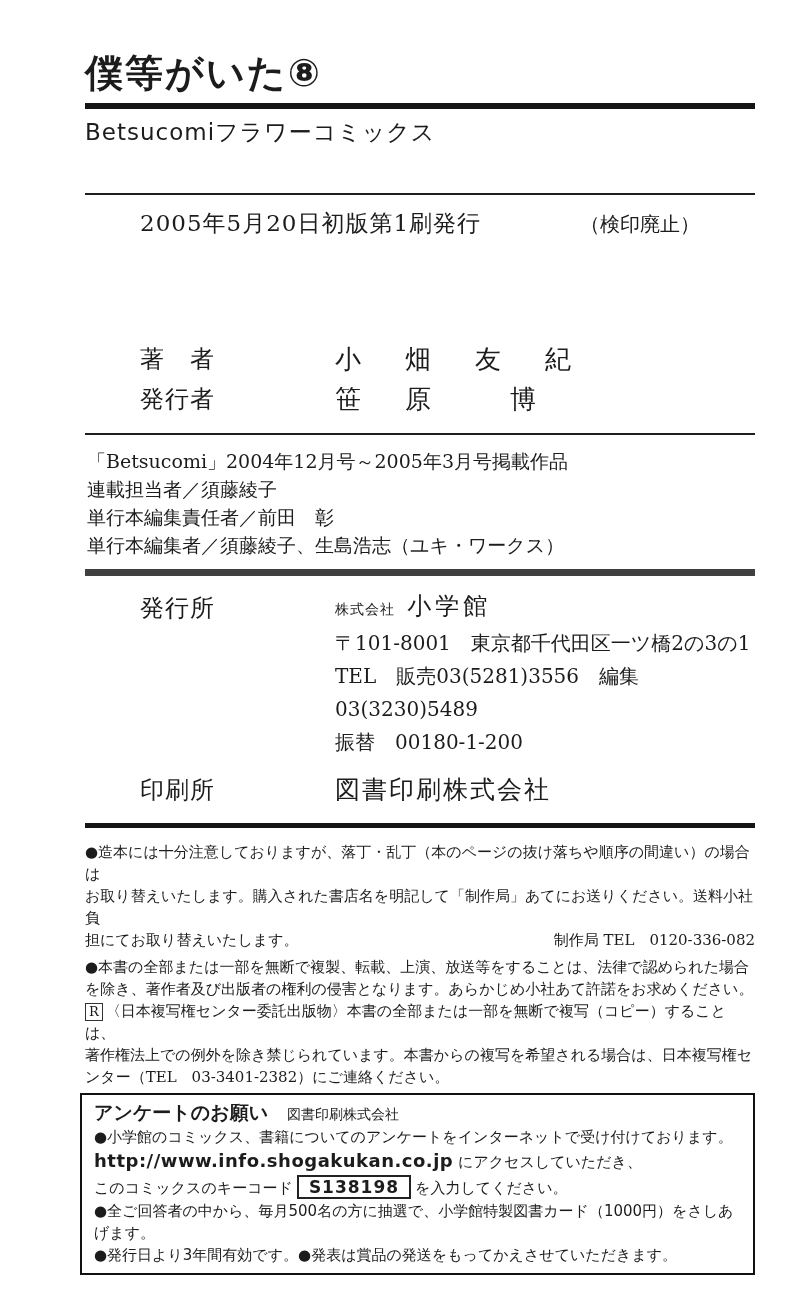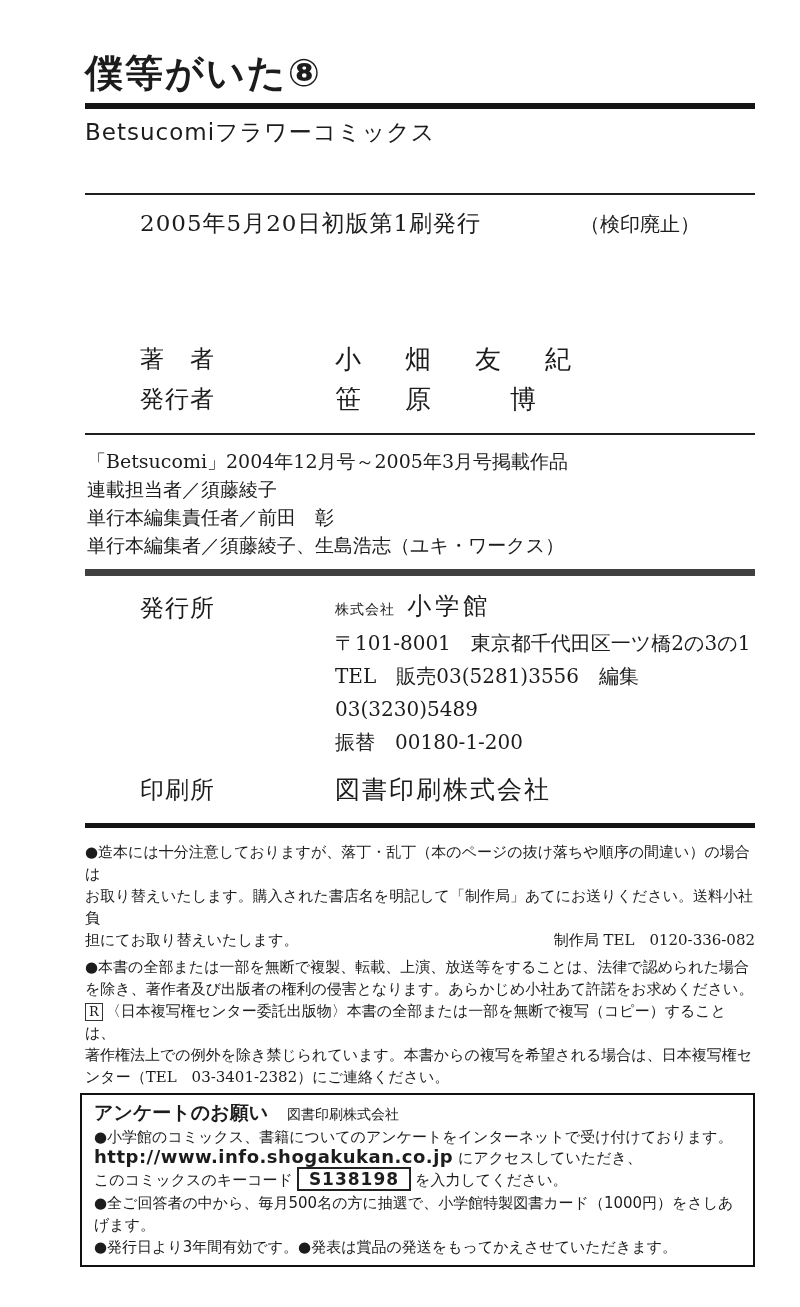--- a/index.html
+++ b/index.html
@@ -98,21 +98,21 @@
     margin-left:-5px;
     border:2px solid #111;
     padding:5px 12px 7px 12px;
     font-family:"DejaVu Sans","Liberation Sans",sans-serif;
     font-size:15px;line-height:22px;
   }
   .survey-header{line-height:24px;}
   .survey-title{font-weight:bold;font-size:19px;}
   .survey-sub{font-size:14px;margin-left:14px;}
   .survey-url{font-weight:bold;font-size:18px;letter-spacing:0.5px;}
-  .url-line{line-height:17px;}
+  .url-line{line-height:25px;}
   .key-line{line-height:24px;}
   .keycode-box{
     display:inline-block;
     border:2px solid #222;
     padding:0 10px;margin:0 4px;
     font-weight:bold;font-size:17px;line-height:20px;
     letter-spacing:1px;
   }
 </style>
 </head>

